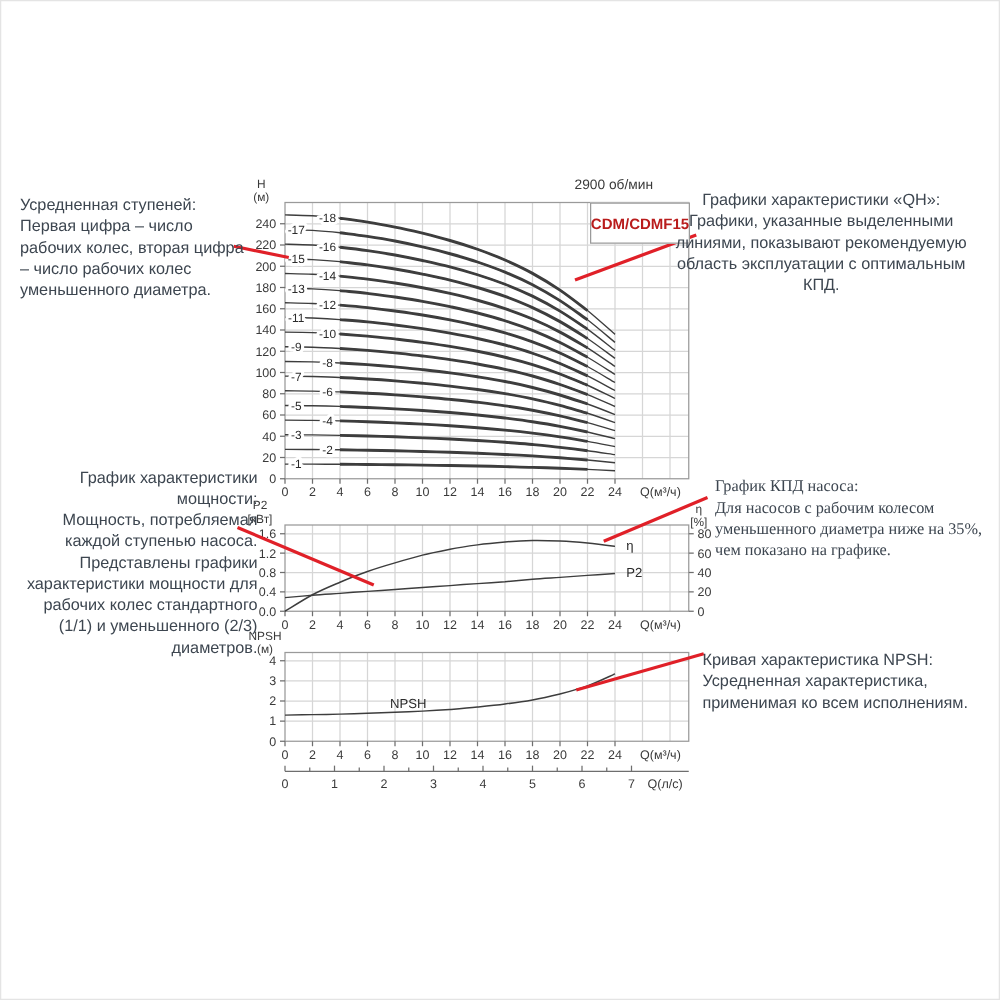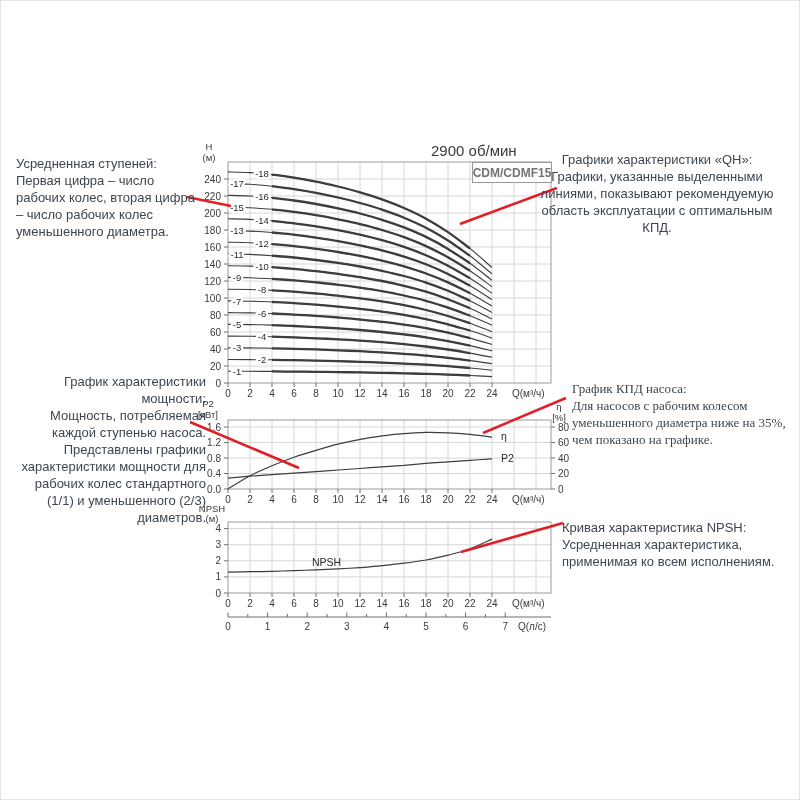--- a/index.html
+++ b/index.html
@@ -11,25 +11,25 @@
   .al{font-size:9.5px;fill:#3a3a3a;}
   .cl{font-size:9.5px;fill:#2b2b2b;paint-order:stroke;stroke:#ffffff;stroke-width:5px;stroke-linejoin:round;}
   .sl{font-size:10.5px;fill:#2b2b2b;}
   .note{position:absolute;font-size:13px;line-height:17px;color:var(--note-color,#3d4650);}
   .note .nt,.note .nb{display:block;}
   .note-stages{left:16px;top:155px;width:180px;}
   .note-qh{left:538px;top:151px;width:238px;text-align:center;}
   .note-power{left:10px;top:373px;width:196px;text-align:right;}
   .note-eff{left:572px;top:380px;width:226px;font-family:Liberation Serif, serif;}
   .note-npsh{left:562px;top:519px;width:220px;}
-  .corner-label{position:absolute;left:431px;top:142px;width:120px;text-align:left;
-                font-size:15px;color:#3a3a3a;}
-  .model-box{position:absolute;left:472px;top:162px;width:80px;height:21px;box-sizing:border-box;
+  .corner-label{position:absolute;left:431px;top:142px;width:120px;text-align:center;
+                font-size:11px;color:#3a3a3a;}
+  .model-box{position:absolute;left:472px;top:162px;width:80px;height:33px;box-sizing:border-box;
              border:1px solid #9a9a9a;background:#fff;display:flex;align-items:center;justify-content:center;
-             font-size:12px;font-weight:bold;color:#737373;}
+             font-size:12px;font-weight:bold;color:#b91c1c;}
 </style>
 </head>
 <body>
 
 <div class="page">
 
   <svg id="charts" width="800" height="800" viewBox="0 0 800 800">
     <g id="g-qh">
         <line x1="250" y1="162" x2="250" y2="383" stroke="#d6d6d6" stroke-width="1"></line>
         <line x1="272" y1="162" x2="272" y2="383" stroke="#d6d6d6" stroke-width="1"></line>

